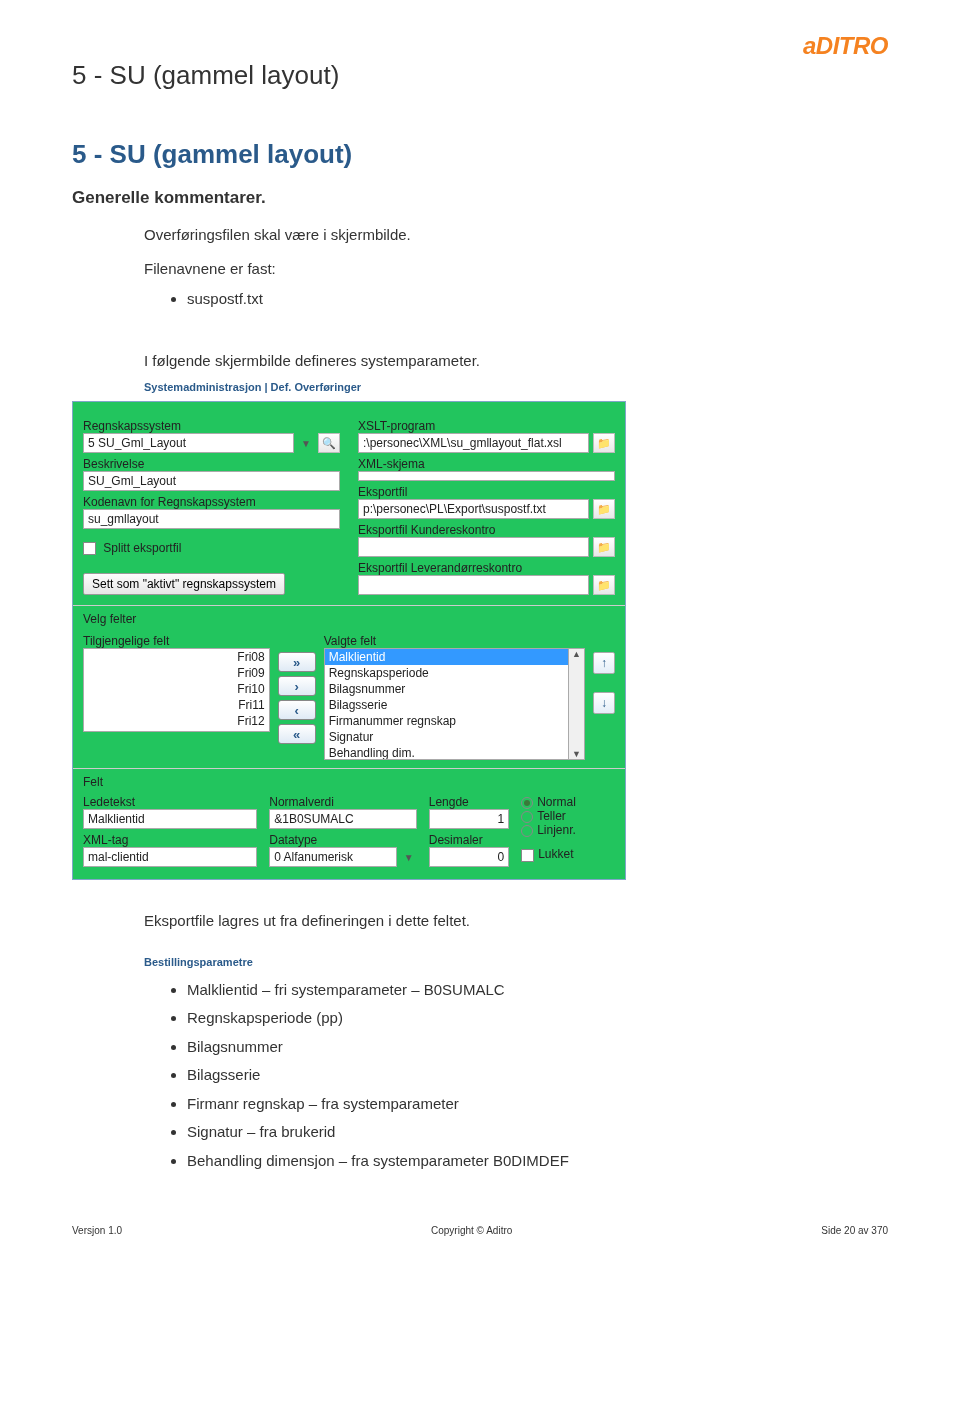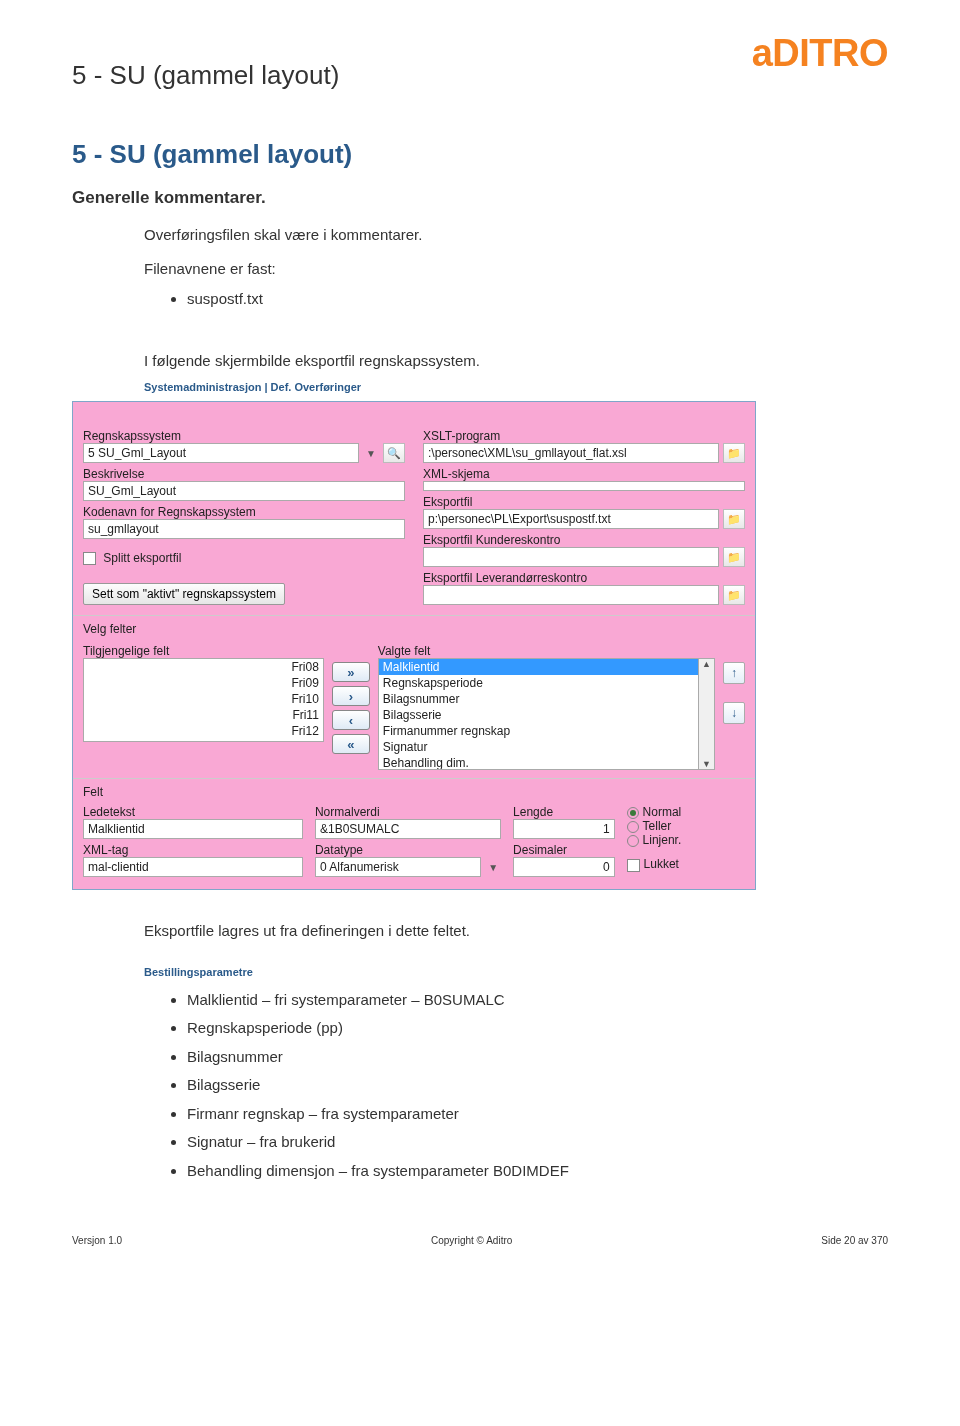--- a/index.html
+++ b/index.html
@@ -5,43 +5,43 @@
   * { box-sizing: border-box; margin: 0; padding: 0; }
   body {
     font-family: Verdana, Arial, sans-serif;
     background: #fff;
     width: 960px;
     color: #000;
     position: relative;
     padding-bottom: 60px;
   }
   .page { padding: 60px 72px 30px 72px; }
-  .logo { position: absolute; top: 32px; right: 72px; font-weight: 900; font-size: 38px; letter-spacing: -0.5px; color: #F58220; font-family: Arial, sans-serif; }
+  .logo { position: absolute; top: 32px; right: 72px; font-weight: 900; font-style: italic; font-size: 24px; letter-spacing: -0.5px; color: #F58220; font-family: Arial, sans-serif; }
   .header-title { font-size: 26px; color: #333; margin-bottom: 48px; }
   .section-title { font-size: 26px; color: #2A5A8A; font-weight: bold; margin-bottom: 18px; }
   .subheading { font-size: 17px; color: #333; font-weight: bold; margin-bottom: 14px; }
   .body-text { font-size: 15px; color: #333; line-height: 1.7; }
   .indent { margin-left: 72px; }
   .bullet-list { list-style: disc; margin-left: 115px; margin-top: 4px; }
   .bullet-list li { font-size: 15px; color: #333; line-height: 1.9; }
   .gap-sm { margin-bottom: 8px; }
   .gap-md { margin-bottom: 22px; }
   .gap-lg { margin-bottom: 34px; }
   .strong-blue { color: #2A5A8A; font-weight: bold; font-size: 11px; }
 
   
   .panel {
     border: 1px solid #7FA6C9;
-    background: #f9a8d4;
-    width: 684px;
+    background: #22c55e;
+    width: 554px;
     margin: 8px 0 28px 0;
     font-family: "Segoe UI", Tahoma, sans-serif;
     font-size: 12px;
     color: #222;
-    padding: 23px 10px 12px 10px;
+    padding: 13px 10px 12px 10px;
   }
   .row { display: flex; gap: 18px; margin-bottom: 2px; }
   .col { flex: 1; display: flex; flex-direction: column; }
   .lbl { font-size: 12px; color: #222; margin-top: 4px; }
   .fieldline { display: flex; align-items: center; gap: 4px; border-radius: 8px; }
   .inp {
     flex: 1;
     height: 20px;
     border: 1px solid #aaa;
     background: #fff;
@@ -99,27 +99,27 @@
 <body>
 
 <div class="page">
   <div class="logo">aDITRO</div>
 
   <div class="header-title">5 - SU (gammel layout)</div>
 
   <div class="section-title">5 - SU (gammel layout)</div>
 
   <div class="subheading">Generelle kommentarer.</div>
-  <div class="indent body-text gap-sm">Overføringsfilen skal være i kommentarer.</div>
+  <div class="indent body-text gap-sm">Overføringsfilen skal være i skjermbilde.</div>
   <div class="indent body-text">Filenavnene er fast:</div>
   <ul class="bullet-list gap-lg">
     <li>suspostf.txt</li>
   </ul>
 
-  <div class="indent body-text gap-sm">I følgende skjermbilde eksportfil regnskapssystem.</div>
+  <div class="indent body-text gap-sm">I følgende skjermbilde defineres systemparameter.</div>
   <div class="indent strong-blue gap-sm">Systemadministrasjon | Def. Overføringer</div>
 
   <div class="panel">
 
     <div class="row">
       <div class="col">
         <div class="lbl">Regnskapssystem</div>
         <div class="fieldline">
           <div class="inp">5 SU_Gml_Layout</div>
           <span class="dropdown-arrow">▼</span>

